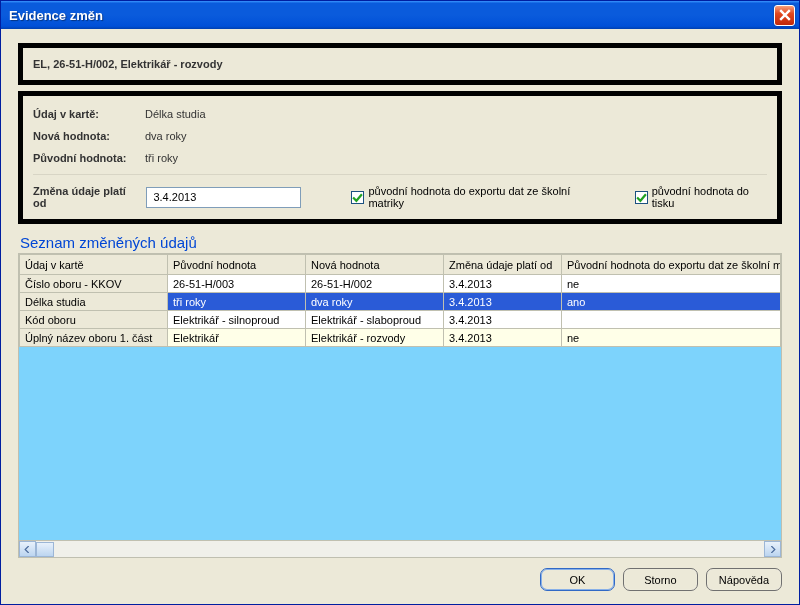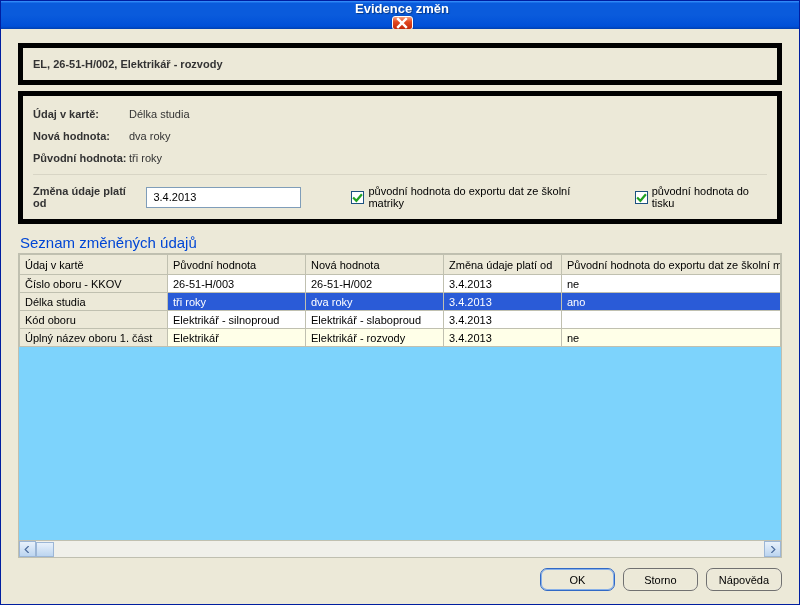--- a/index.html
+++ b/index.html
@@ -20,21 +20,20 @@
   .titlebar {
     height: 28px;
     background: linear-gradient(to bottom, #3a95ff 0%, #0a5bdc 8%, #0a5bdc 50%, #0050d8 90%, #0040b0 100%);
     display: flex;
     align-items: center;
     justify-content: space-between;
     padding: 0 4px 0 8px;
     color: #fff;
     font-weight: bold;
     font-size: 13px;
-    flex-direction: column;
   }
   .titlebar .title {
     text-shadow: 1px 1px 1px rgba(0,0,0,0.4);
   }
   .close-btn {
     width: 21px; height: 21px;
     background: linear-gradient(to bottom, #f89e7b, #e2481f 40%, #c1280a);
     border: 1px solid #fff;
     border-radius: 3px;
     display: flex;
@@ -65,21 +64,21 @@
     color: #333;
   }
   .panel.info {
     padding: 12px 10px 10px 10px;
   }
   .info-row {
     display: flex;
     margin-bottom: 10px;
   }
   .info-row .lbl {
-    width: 96px;
+    width: 112px;
     font-weight: bold;
     color: #333;
   }
   .info-row .val {
     color: #333;
   }
   .date-row {
     display: flex;
     align-items: center;
     border-top: 1px solid #d8d5c5;

